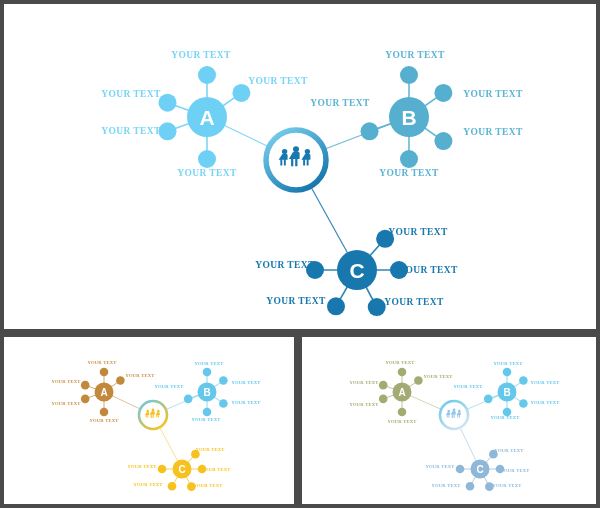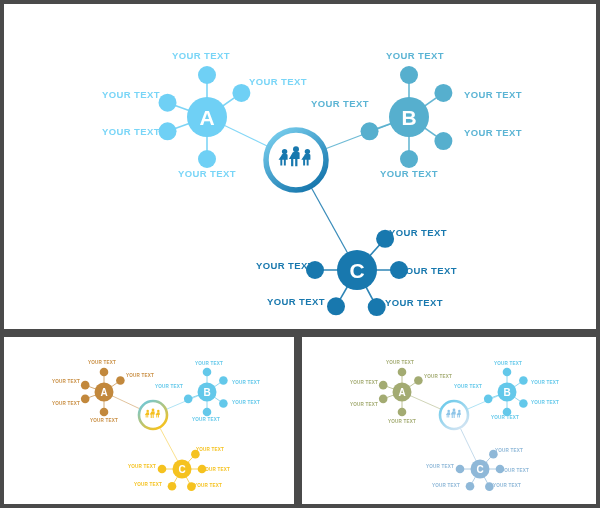--- a/index.html
+++ b/index.html
@@ -27,20 +27,21 @@
 
   
   .lbl{
     position:absolute;
     font-weight:bold;
     letter-spacing:.4px;
     white-space:nowrap;
     line-height:1;
     transform:translate(-50%,-50%);
     pointer-events:none;
+    font-family:Liberation Serif, serif;
   }
   #panel-main .lbl{font-size:9.5px;}
   #panel-alt1 .lbl,#panel-alt2 .lbl{font-size:4.6px;letter-spacing:.2px;}
 
   .node-letter{
     font-weight:bold;
     fill:#ffffff;
     text-anchor:middle;
     dominant-baseline:central;
     font-family:"Liberation Sans", sans-serif;

